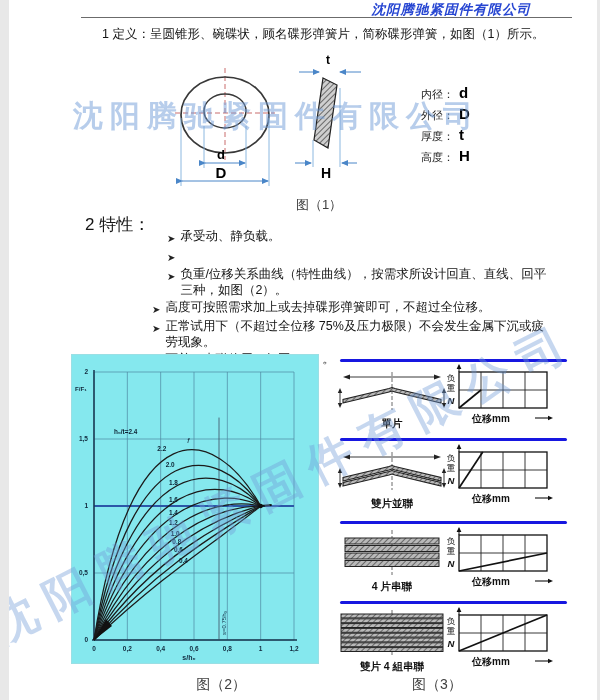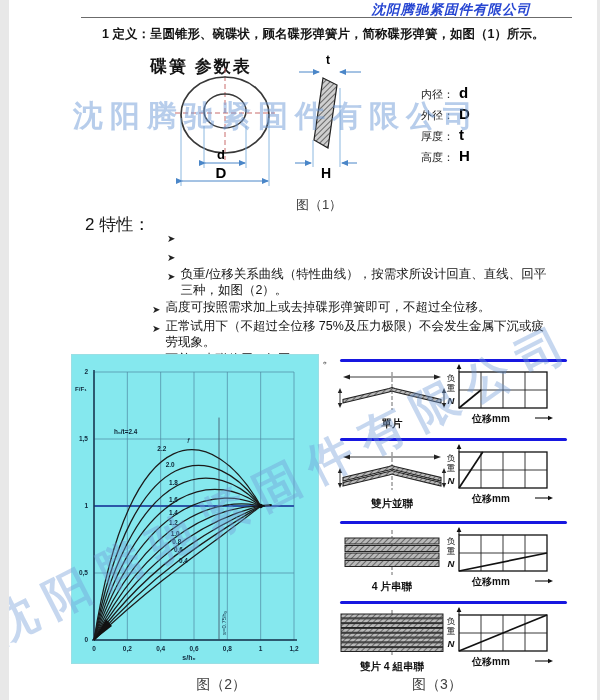--- a/index.html
+++ b/index.html
@@ -3,21 +3,21 @@
 <meta charset="utf-8">
 <style>
   html,body{margin:0;padding:0;background:#e8e8e8;}
   #page{position:relative;width:588px;height:700px;background:#ffffff;overflow:hidden;
         font-family:"Liberation Sans","DejaVu Sans",sans-serif;color:#141414;margin-left:9px;}
   
   .hdr{position:absolute;top:1px;left:0;width:522px;text-align:right;font-size:13.5px;
        font-weight:bold;font-style:italic;color:#2746d2;letter-spacing:1px;}
   .hdr-rule{position:absolute;left:72px;top:17px;width:491px;height:0;border-top:1.6px solid #6b6b6b;}
   
-  .def{position:absolute;left:93px;top:26px;width:486px;font-size:12.5px;line-height:16px;font-weight:bold;}
+  .def{position:absolute;left:93px;top:26px;width:486px;font-size:12.5px;line-height:16px;}
   
   .fig1-title{position:absolute;left:141px;top:55px;font-size:17px;font-weight:bold;letter-spacing:2px;}
   #fig1-svg{position:absolute;left:60px;top:48px;}
   .params{position:absolute;left:412px;top:83px;font-size:11px;line-height:19px;color:#222;}
   .param-row .p-val{font-weight:bold;font-size:15px;margin-left:5px;color:#000;}
   .cap{position:absolute;font-size:13px;color:#404040;}
   #cap1{left:262px;top:196px;width:96px;text-align:center;}
   #cap2{left:125px;top:676px;width:112px;text-align:right;font-size:14px;}
   #cap3{left:372px;top:676px;width:112px;text-align:center;font-size:14px;}
   
@@ -43,21 +43,20 @@
 </head>
 <body>
 
 <div id="page">
 
   <div class="hdr">沈阳腾驰紧固件有限公司</div>
   <div class="hdr-rule"></div>
 
   <div class="def">1 定义：呈圆锥形、碗碟状，顾名碟形弹簧片，简称碟形弹簧，如图（1）所示。</div>
 
-  <div class="fig1-title">碟簧 参数表</div>
 
   <svg id="fig1-svg" width="340" height="150" viewBox="0 0 340 150">
     <defs>
       <marker id="arrB" markerWidth="8" markerHeight="8" refX="6" refY="3" orient="auto" markerUnits="userSpaceOnUse">
         <path d="M0,0 L7,3 L0,6 Z" fill="#4a86c8"></path>
       </marker>
       <pattern id="hatch1" width="4" height="4" patternTransform="rotate(45)" patternUnits="userSpaceOnUse">
         <rect width="4" height="4" fill="#cfcfcf"></rect>
         <line x1="0" y1="0" x2="0" y2="4" stroke="#3c3c3c" stroke-width="1.4"></line>
       </pattern>
@@ -101,20 +100,21 @@
       <div class="param-row"><span class="p-label">厚度：</span><span class="p-val">t</span></div>
       <div class="param-row"><span class="p-label">高度：</span><span class="p-val">H</span></div>
     </div>
 
   <div class="cap" id="cap1">图（1）</div>
 
   <div class="sec2">2 特性：</div>
   <div class="bullets" id="bullets">
       <div class="bullet indent">
         <span class="marker">➤</span>
+        <span>承受动、静负载。</span>
       </div>
       <div class="bullet indent">
         <span class="marker">➤</span>
       </div>
       <div class="bullet indent">
         <span class="marker">➤</span>
         <span>负重/位移关系曲线（特性曲线），按需求所设计回直、直线、回平三种，如图（2）。</span>
       </div>
       <div class="bullet">
         <span class="marker">➤</span>

